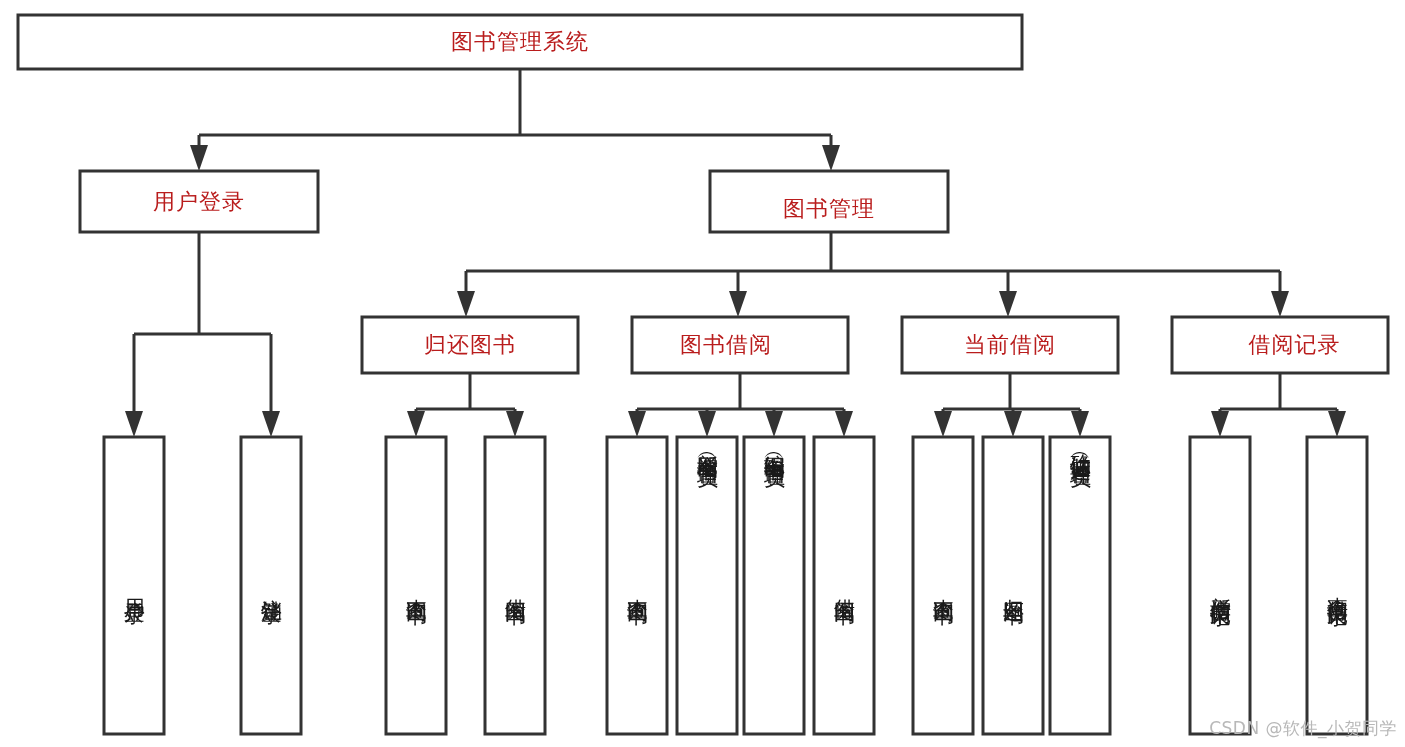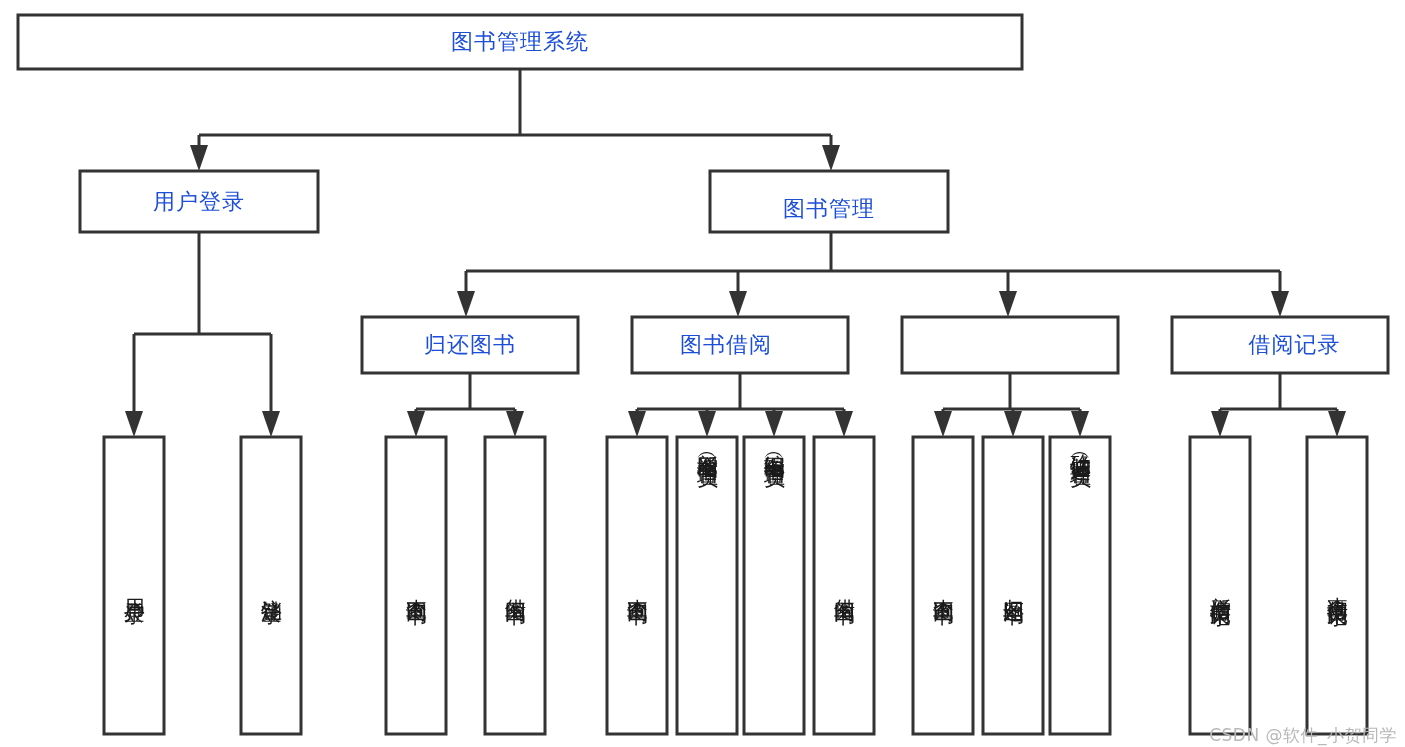--- a/index.html
+++ b/index.html
@@ -37,21 +37,21 @@
     fill: none;
     stroke-linecap: butt;
   }
   .arrow-head {
     fill: #333333;
     stroke: none;
   }
   .watermark {
     position: absolute;
     right: 8px;
-    bottom: 0;
+    bottom: 7px;
     font-family: "DejaVu Sans", "Liberation Sans", sans-serif;
     font-size: 17px;
     color: #b8b8b8;
     white-space: nowrap;
     letter-spacing: 0.5px;
     user-select: none;
     text-align: center;
   }
   .vtext-wrap {
     position: absolute;
@@ -75,21 +75,21 @@
     letter-spacing: 2px;
     white-space: nowrap;
   }
   .htext-wrap {
     position: absolute;
     display: flex;
     align-items: center;
     justify-content: center;
     box-sizing: border-box;
     font-size: 22px;
-    color: #1d4ed8;
+    color: #b91c1c;
     pointer-events: none;
     letter-spacing: 1px;
   }
 </style>
 </head>
 <body>
 
 <div id="diagram-root">
 
   <svg id="tree-svg" viewBox="0 0 1405 747">
@@ -226,20 +226,23 @@
   </div>
 
   <div class="htext-wrap" style="left:362px; top:317px; width:216px; height:56px;">
     <span>归还图书</span>
   </div>
 
   <div class="htext-wrap" style="left:632px; top:317px; width:188px; height:56px;">
     <span>图书借阅</span>
   </div>
 
+  <div class="htext-wrap" style="left:902px; top:317px; width:216px; height:56px;">
+    <span>当前借阅</span>
+  </div>
 
   <div class="htext-wrap" style="left:1172px; top:317px; width:216px; height:56px;padding-left:29px;">
     <span>借阅记录</span>
   </div>
 
   <div class="vtext-wrap" style="left:104px; top:437px; width:60px; height:297px;">
     <span class="vtext">用户登录</span>
   </div>
 
   <div class="vtext-wrap" style="left:241px; top:437px; width:60px; height:297px;">

